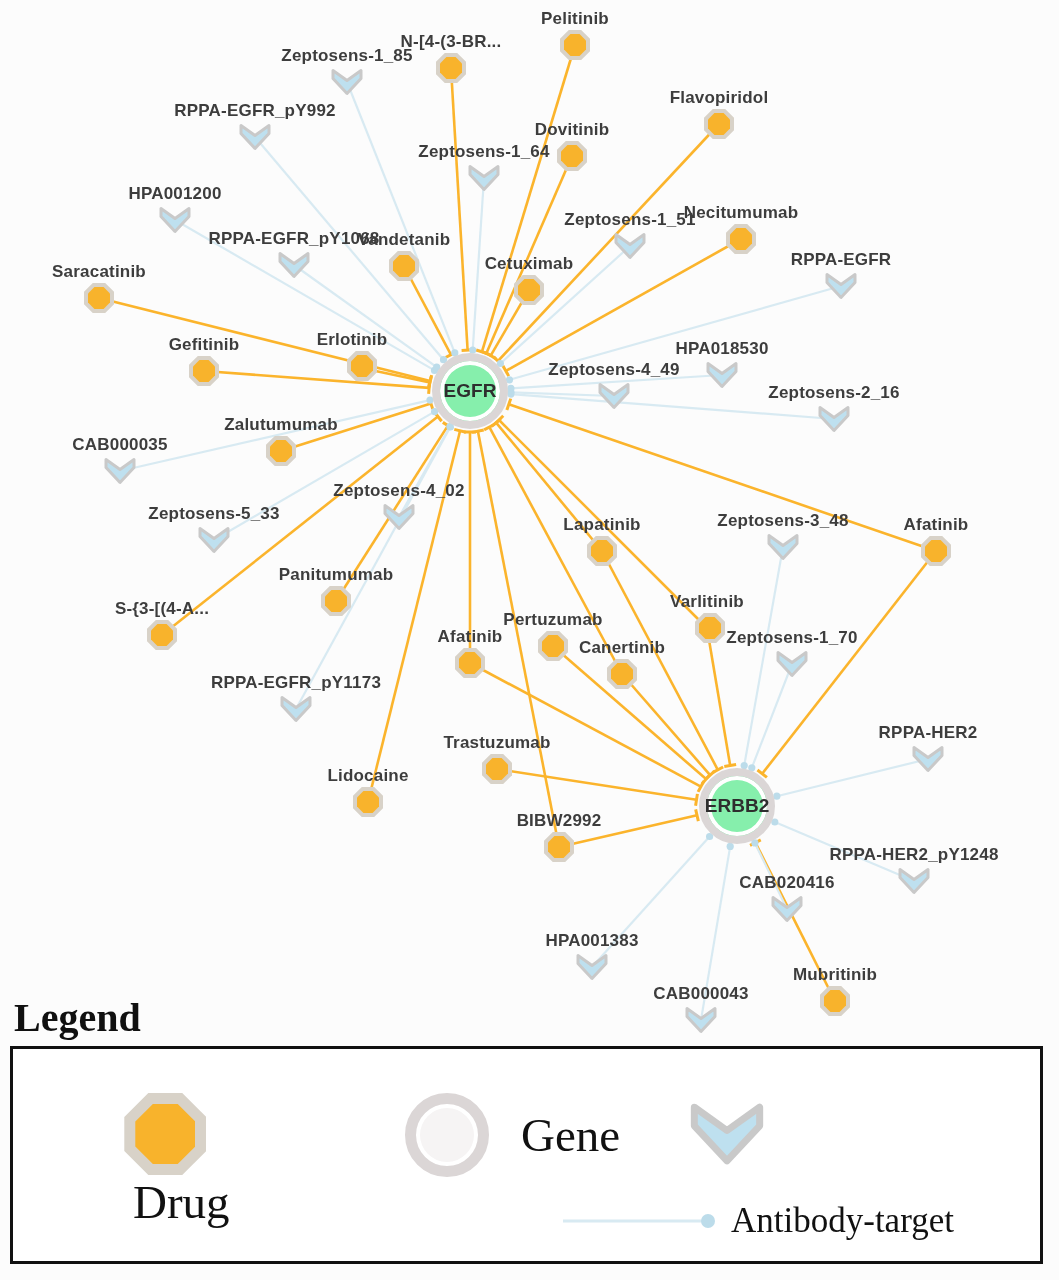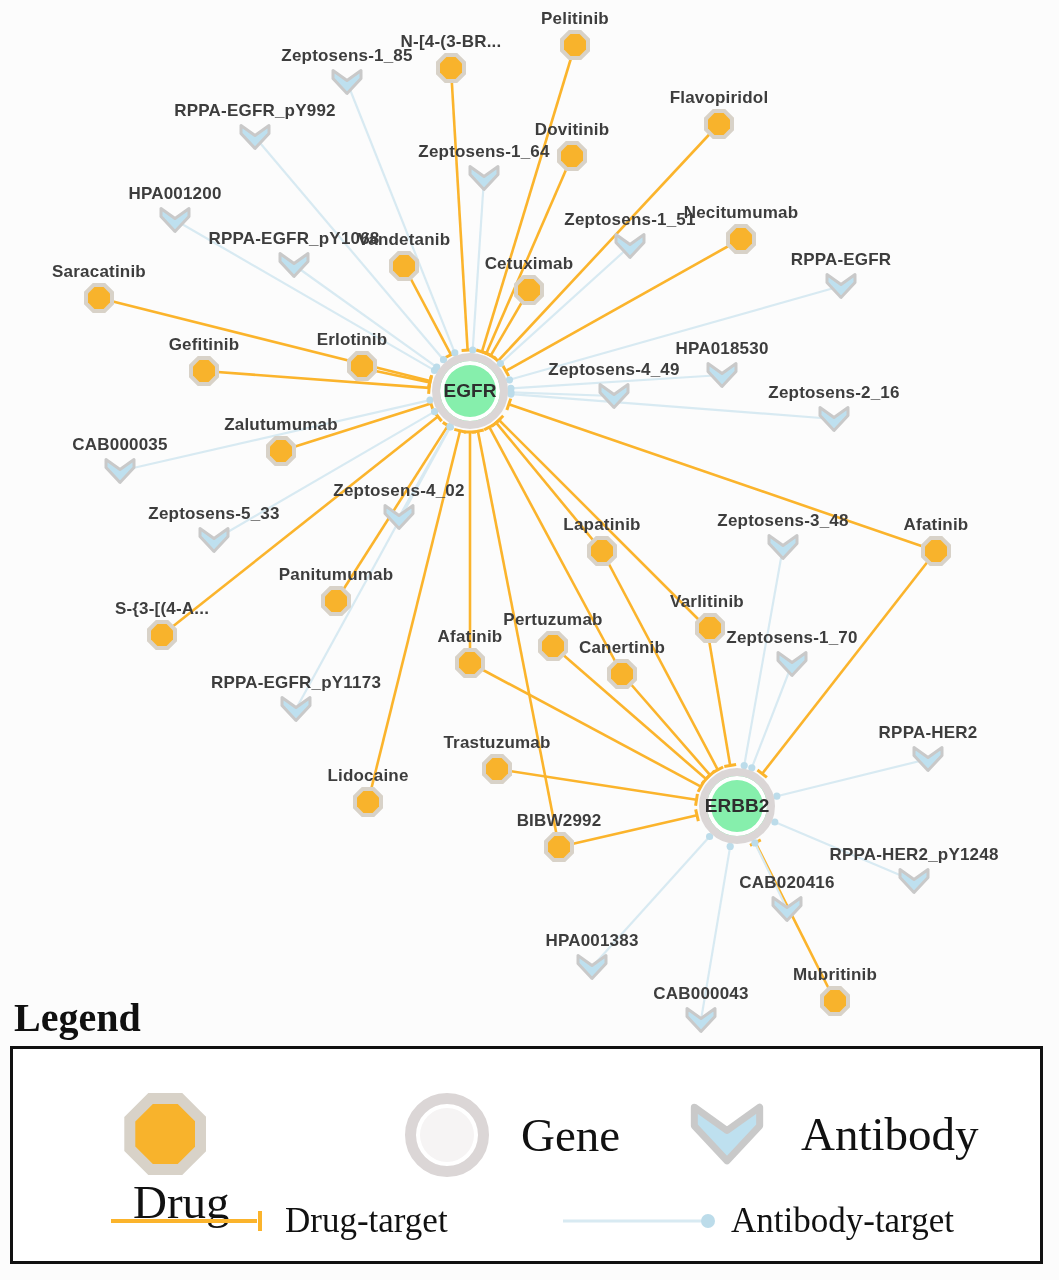--- a/index.html
+++ b/index.html
@@ -371,30 +371,22 @@
 
   <div class="legend-item lg-gene">
     <div class="legend-circle"></div>
     <span class="legend-node-label">Gene</span>
   </div>
 
   <div class="legend-item lg-antibody">
     <svg width="84" height="74" viewBox="0 0 36 31">
       <path d="M4,4 L18,14 L32,4 L32,12 L18,27 L4,12 Z" fill="#bee0ef" stroke="#c9c9c9" stroke-width="3" stroke-linejoin="round"></path>
     </svg>
-    <span class="legend-node-label">Antibody</span>
   </div>
 
-  <div class="legend-item lg-edge-drug">
-    <svg width="168" height="24">
-      <line x1="6" y1="12" x2="152" y2="12" stroke="#fbb42c" stroke-width="4"></line>
-      <line x1="155" y1="2" x2="155" y2="22" stroke="#fbb42c" stroke-width="4"></line>
-    </svg>
-    <span class="legend-edge-label">Drug-target</span>
-  </div>
 
   <div class="legend-item lg-edge-ab">
     <svg width="162" height="24">
       <line x1="6" y1="12" x2="146" y2="12" stroke="#d8eaf2" stroke-width="3"></line>
       <circle cx="151" cy="12" r="7" fill="#bcdcea"></circle>
     </svg>
     <span class="legend-edge-label">Antibody-target</span>
   </div>
 
 </div>

